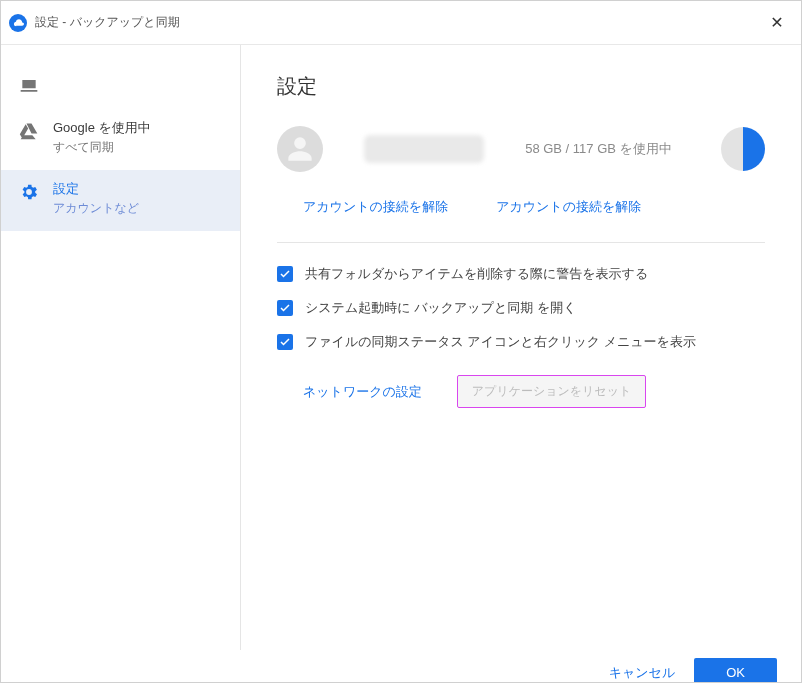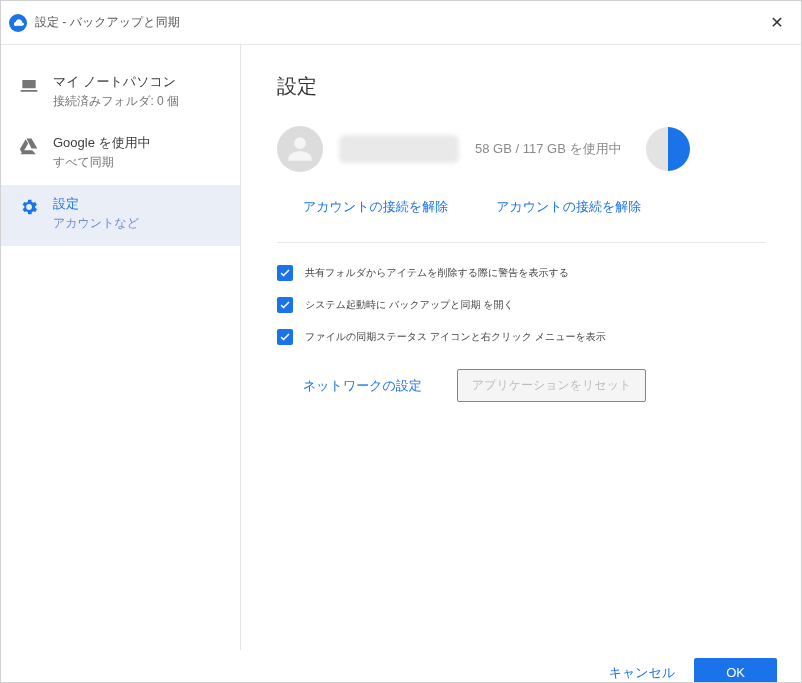--- a/index.html
+++ b/index.html
@@ -58,21 +58,21 @@
     .side-item .side-sub { font-size: 12px; color: #757575; margin-top: 2px; }
     .side-item.active .side-sub { color: #6d8bd6; }
     .main {
       flex: 1;
       padding: 28px 36px 20px 36px;
       overflow: auto;
     }
     h1.page-title { font-size: 20px; font-weight: 400; color: #333; margin-bottom: 26px; }
     .account-row {
       display: flex; align-items: center;
-      gap: 16px; margin-bottom: 26px;
+      gap: 16px; margin-bottom: 26px; justify-content: space-between;
     }
     .avatar {
       width: 46px; height: 46px; border-radius: 50%;
       background: #dcdcdc;
       display: flex; align-items: center; justify-content: center;
     }
     .avatar svg { width: 28px; height: 28px; fill: #f5f5f5; }
     .name-blur {
       width: 120px; height: 28px;
       border-radius: 6px;
@@ -102,21 +102,21 @@
       margin-bottom: 16px;
     }
     .checkbox {
       width: 16px; height: 16px;
       background: #1a73e8; border-radius: 2px;
       margin-right: 12px;
       display: flex; align-items: center; justify-content: center;
       cursor: pointer;
     }
     .checkbox svg { width: 12px; height: 12px; stroke: #fff; stroke-width: 3; fill: none; }
-    .check-label { font-size: 10px; color: #444; }
+    .check-label { font-size: 13px; color: #444; }
     .button-row {
       display: flex; align-items: center; gap: 35px;
       margin-top: 24px; padding-left: 26px;
     }
     .btn-link { color: #1a73e8; font-size: 13px; cursor: pointer; }
     .btn-disabled {
       padding: 7px 14px;
       border: 1px solid #d946ef;
       background: #f5f5f5;
       color: #bcbcbc;
@@ -152,24 +152,20 @@
 
 <div class="body">
 
   <div class="sidebar">
     <div class="side-item">
       <div class="side-icon">
         <svg viewBox="0 0 24 24" width="20" height="20">
             <path fill="currentColor" d="M4 6h16v10H4V6zm-2 12h20v2H2v-2z"></path>
           </svg>
       </div>
-      <div>
-        <div class="side-label">マイ ノートパソコン</div>
-        <div class="side-sub">接続済みフォルダ: 0 個</div>
-      </div>
     </div>
     <div class="side-item">
       <div class="side-icon">
         <svg viewBox="0 0 24 24" width="20" height="20">
             <path fill="currentColor" d="M9 3h6l7 12h-7L9 3zm-1 1L1 16l3 5 7-12-3-5zm8 13H5l-3 5h18l-4-5z"></path>
           </svg>
       </div>
       <div>
         <div class="side-label">Google を使用中</div>
         <div class="side-sub">すべて同期</div>

